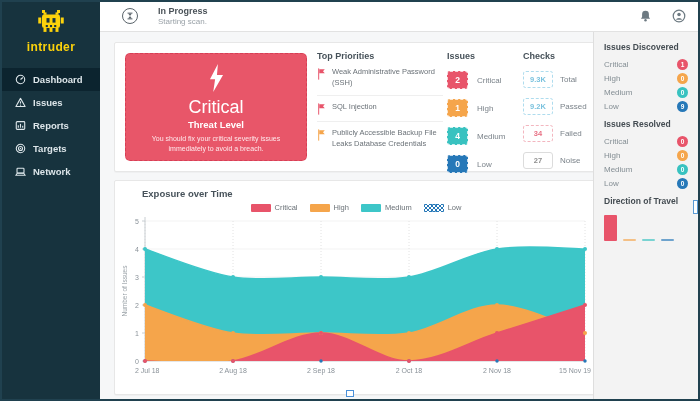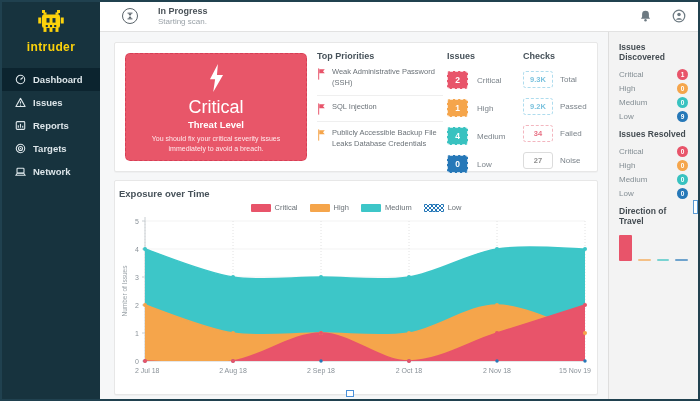--- a/index.html
+++ b/index.html
@@ -21,21 +21,21 @@
   .topbar { position:absolute; left:98px; right:0; top:0; height:30px; background:#fff;
             border-bottom:1px solid #e2e2e2; z-index:4; }
   .status { position:absolute; left:22px; top:4px; display:flex; gap:20px; align-items:center; }
   .status-circle { width:16px; height:16px; border:1.4px solid #5a646b; border-radius:50%;
                    display:flex; align-items:center; justify-content:center; }
   .status-title { font-size:9px; font-weight:bold; color:#4a5258; }
   .status-sub { font-size:8px; color:#9aa2a8; margin-top:1px; }
   .topbar-icons { position:absolute; right:12px; top:7px; display:flex; gap:20px; }
 
   
-  .rightpanel { position:absolute; right:0; top:30px; bottom:0; width:90px; background:#f3f3f3;
+  .rightpanel { position:absolute; right:0; top:30px; bottom:0; width:105px; background:#f3f3f3;
                 border-left:1px solid #dedede; padding:10px 10px 0 10px; z-index:3; }
   .rp-heading { font-size:8.5px; font-weight:bold; color:#444c52; margin:6px 0 5px 0; }
   .rp-heading:first-child { margin-top:0; }
   .rp-row { display:flex; justify-content:space-between; align-items:center; height:14px; }
   .rp-label { font-size:8px; color:#848e94; }
   .rp-badge { width:11px; height:11px; border-radius:50%; color:#fff; font-size:6.5px; font-weight:bold;
               display:flex; align-items:center; justify-content:center; }
   .dir-bars { display:flex; align-items:flex-end; gap:6px; height:30px; margin-top:4px; }
   .dir-bar { width:13px; border-radius:1px; }
 
@@ -74,21 +74,21 @@
   .checkscol { position:absolute; left:408px; top:8px; width:74px; }
   .chk-row { display:flex; align-items:center; gap:7px; margin-top:10px; }
   .chk-box { width:30px; height:17px; border-radius:3px; font-size:7.5px; font-weight:bold;
              display:flex; align-items:center; justify-content:center; background:#fff; }
   .chk-info   { border:1px dashed #aedcee; color:#7ac2de; }
   .chk-danger { border:1px dashed #f3b6bf; color:#e87084; }
   .chk-muted  { border:1px solid #dcdcdc; color:#8e8e8e; }
   .chk-label { font-size:8px; color:#7b838a; }
 
   
-  .chart-heading { position:absolute; left:4px; top:7px; font-size:9.5px; font-weight:bold; color:#47525a; }
+  .chart-heading { position:absolute; left:27px; top:7px; font-size:9.5px; font-weight:bold; color:#47525a; }
   .legend { position:absolute; left:0; right:0; top:22px; display:flex; justify-content:center; gap:12px; }
   .legend-item { display:flex; align-items:center; gap:4px; cursor:pointer; }
   .legend-swatch { width:20px; height:8px; border-radius:1px; }
   .legend-swatch.checker { background-image:repeating-conic-gradient(#2678b8 0% 25%, #ffffff 0% 50%);
                            background-size:4px 4px; border:1px dashed #2678b8; }
   .legend-label { font-size:7.5px; color:#6b7278; }
   #chart-svg { position:absolute; left:4px; top:34px; }
 
   .resize-handle { position:absolute; left:344px; bottom:2px; width:8px; height:7px; background:#fff;
                    border:1px solid #4a90d9; z-index:6; }

